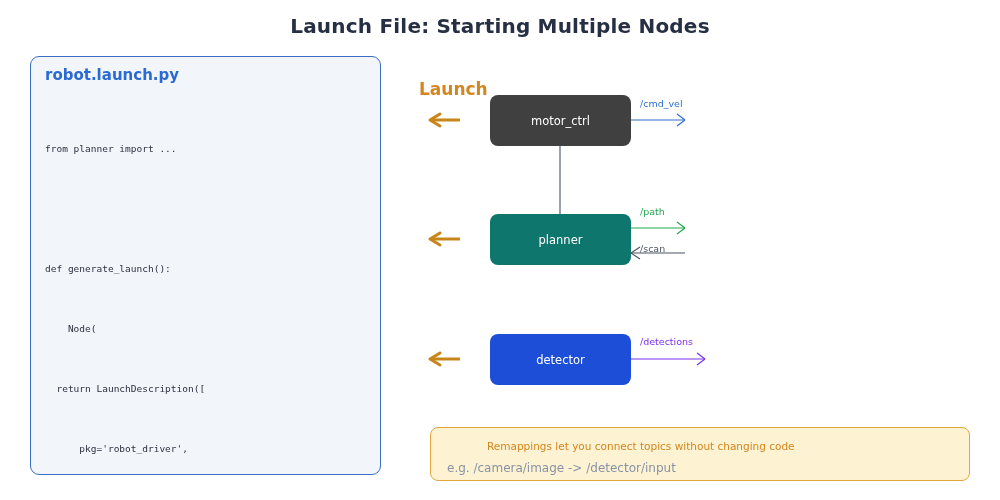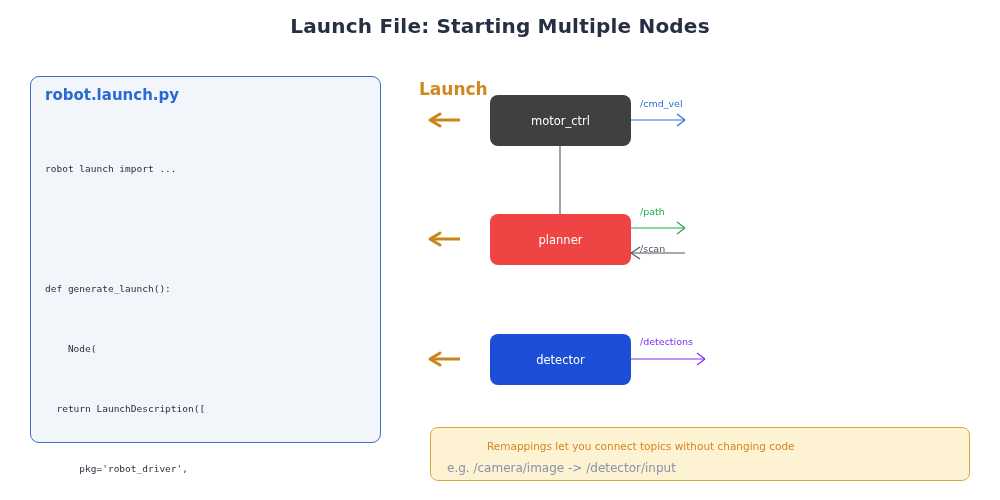--- a/index.html
+++ b/index.html
@@ -27,26 +27,25 @@
     color: #273043;
     letter-spacing: 0.2px;
   }
 
   
   #code-panel {
     position: absolute;
     left: 30px;
     top: 56px;
     width: 351px;
-    height: 367px;
+    height: 419px;
     box-sizing: border-box;
     background: #f2f5fa;
     border: 1.4px solid #3b6fc4;
     border-radius: 9px;
-    margin-top: 20px;
   }
   #code-filename {
     position: absolute;
     left: 14px;
     top: 9px;
     font-size: 15px;
     font-weight: bold;
     color: #2a6ad4;
   }
   #code-lines {
@@ -84,21 +83,21 @@
     box-sizing: border-box;
     border-radius: 8px;
     color: #ffffff;
     font-size: 11.5px;
     display: flex;
     align-items: center;
     justify-content: center;
     font-family: "DejaVu Sans", "Liberation Sans", sans-serif;
   }
   #node-motor-ctrl { left: 90px; top: 39px;  width: 141px; height: 51px; background: #404040; }
-  #node-planner   { left: 90px; top: 158px; width: 141px; height: 51px; background: #ef4444; }
+  #node-planner   { left: 90px; top: 158px; width: 141px; height: 51px; background: #0f766e; }
   #node-detector  { left: 90px; top: 278px; width: 141px; height: 51px; background: #1d4ed8; }
 
   .topic-label {
     position: absolute;
     font-size: 9.5px;
     font-family: "DejaVu Sans", "Liberation Sans", sans-serif;
     white-space: nowrap;
   }
   #label-cmd-vel    { left: 240px; top: 42px;  color: #2f6fd0; }
   #label-path       { left: 240px; top: 150px; color: #22a84d; }
@@ -141,21 +140,21 @@
   }
 </style>
 </head>
 <body>
 
 <div id="page-title">Launch File: Starting Multiple Nodes</div>
 
 <div id="code-panel">
   <div id="code-filename">robot.launch.py</div>
   <div id="code-lines">
-    <div class="code-line">robot launch import ...</div>
+    <div class="code-line">from planner import ...</div>
     <div class="code-line"></div>
     <div class="code-line">def generate_launch():</div>
     <div class="code-line">    Node(</div>
     <div class="code-line">  return LaunchDescription([</div>
     <div class="code-line">      pkg='robot_driver',</div>
     <div class="code-line">      exec='motor_ctrl',</div>
     
     
     
     

